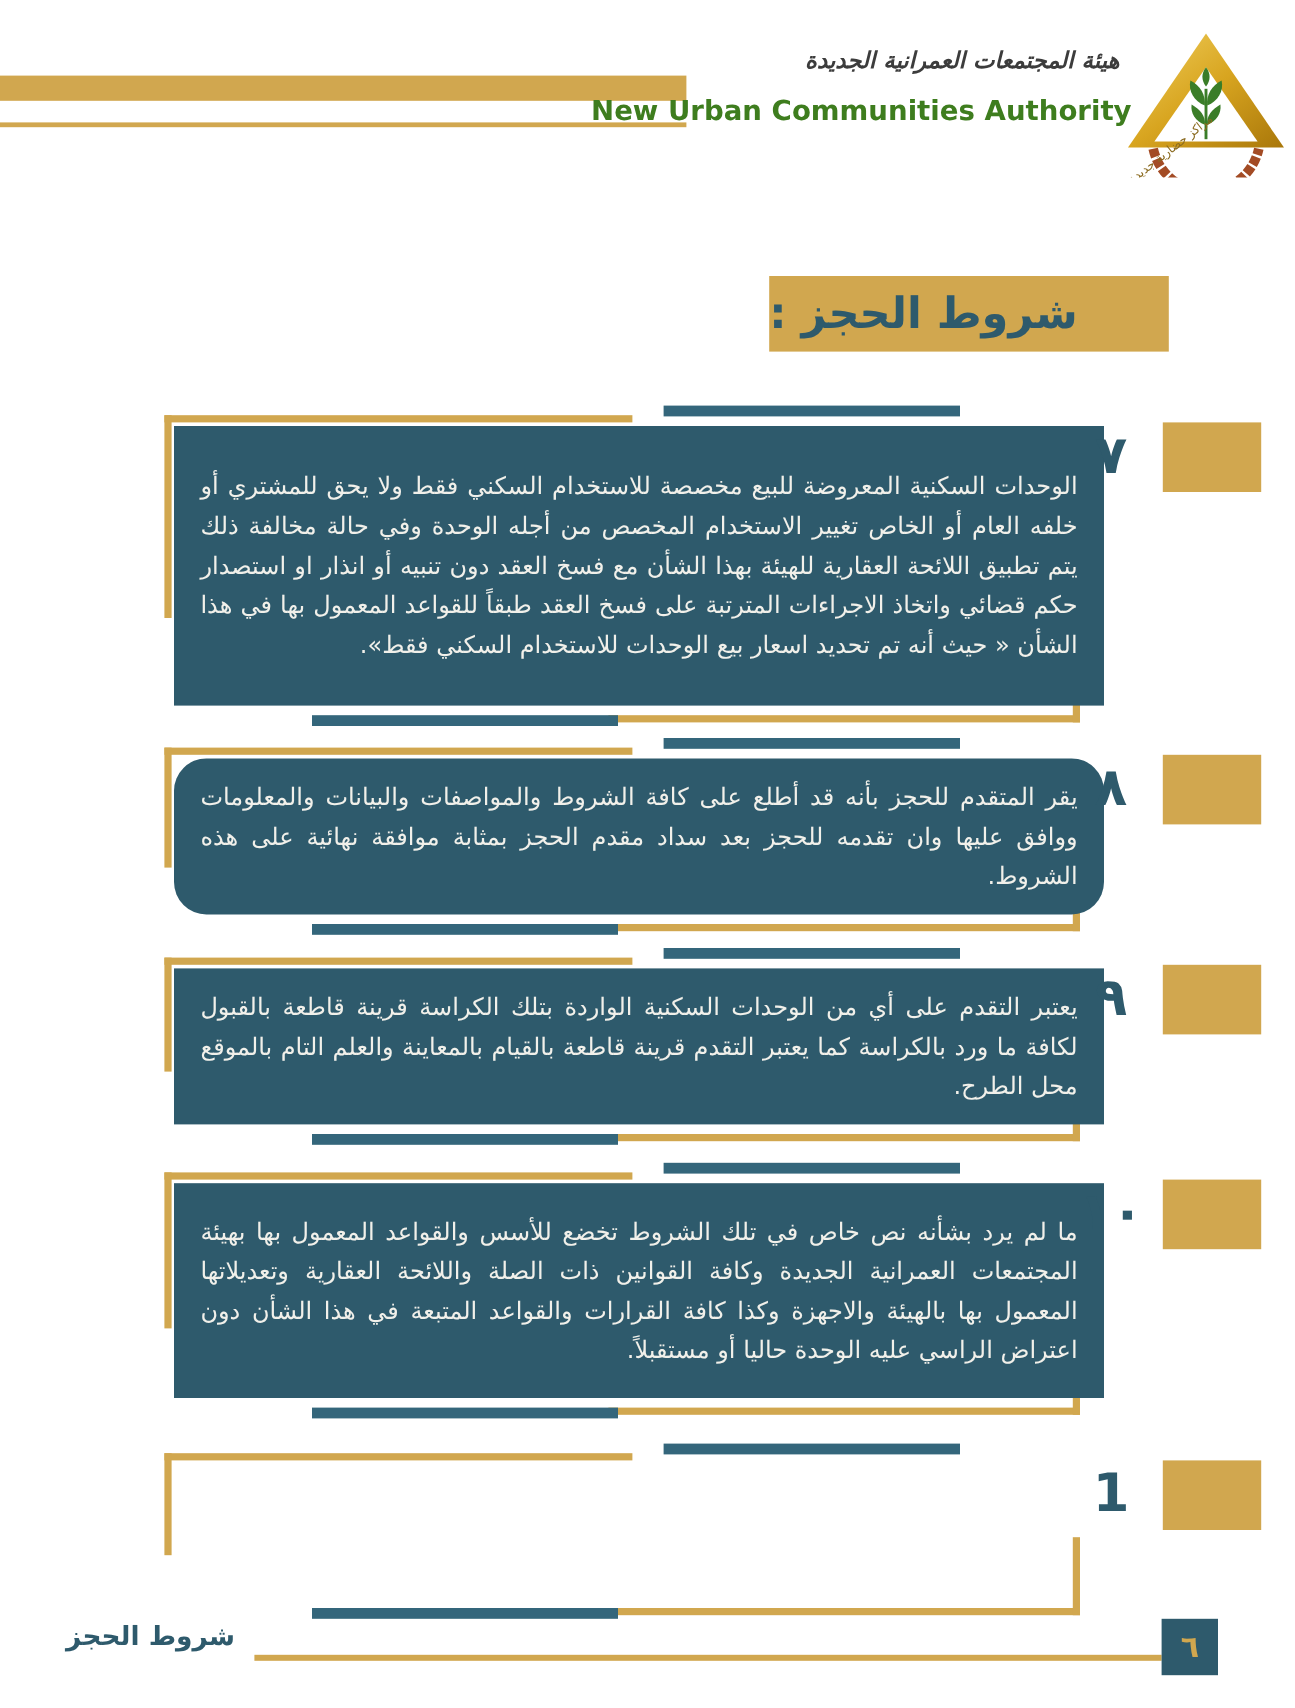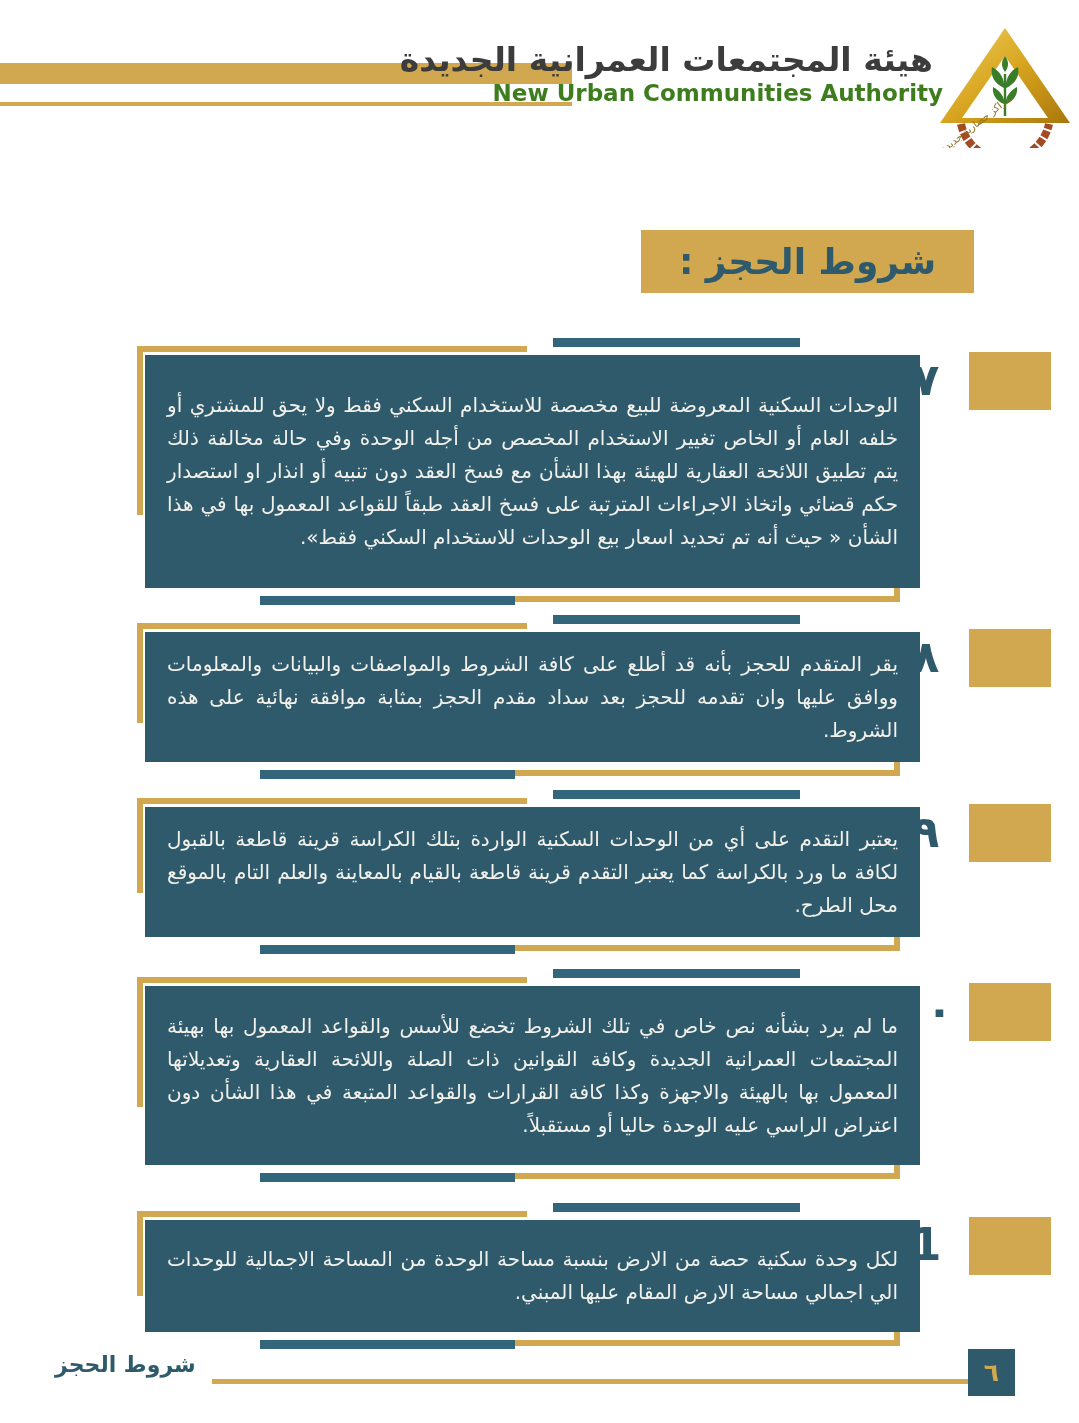--- a/index.html
+++ b/index.html
@@ -10,27 +10,27 @@
     --green:#3e7d1e;
     --boxtext:#f1f0ea;
   }
   *{margin:0;padding:0;box-sizing:border-box;}
   body{width:1079px;height:1423px;position:relative;background:#ffffff;
        font-family:"DejaVu Sans",sans-serif;overflow:hidden;}
 
   
   .hbar{position:absolute;left:0;top:63px;width:572px;height:21px;background:var(--gold);}
   .hline{position:absolute;left:0;top:102px;width:572px;height:4px;background:var(--gold);}
-  .h-ar{position:absolute;right:146px;top:40px;font-size:33px;font-weight:bold;color:var(--ink);direction:rtl;white-space:nowrap;}
+  .h-ar{position:absolute;right:146px;top:40px;font-size:19px;font-weight:bold;color:var(--ink);direction:rtl;white-space:nowrap;font-style:italic;}
   .h-en{position:absolute;right:136px;top:80px;font-size:23px;font-weight:bold;color:var(--green);white-space:nowrap;}
   .logo{position:absolute;right:6px;top:26px;}
 
   
   .title-box{position:absolute;left:641px;top:230px;width:333px;height:63px;background:var(--gold);
-             display:flex;align-items:center;justify-content:center;}
+             display:flex;align-items:center;}
   .title-box span{font-size:36px;font-weight:bold;color:var(--teal);direction:rtl;white-space:nowrap;}
 
   
   .item{position:absolute;left:0;width:1051px;}
   .i7{top:338px;height:270px;} .i8{top:615px;height:170px;} .i9{top:790px;height:170px;}
   .i10{top:969px;height:215px;} .i11{top:1203px;height:150px;}
 
   .bar-top{position:absolute;top:0;left:553px;width:247px;height:9px;background:var(--teal-bar);}
   .bar-bot{position:absolute;left:260px;width:255px;height:9px;background:var(--teal-bar);}
   .i7 .bar-bot{top:258px;} .i8 .bar-bot{top:155px;} .i9 .bar-bot{top:155px;}
@@ -41,21 +41,21 @@
   .i7 .gtl{height:169px;} .i8 .gtl{height:100px;} .i9 .gtl{height:95px;}
   .i10 .gtl{height:130px;} .i11 .gtl{height:85px;}
 
   .gbr{position:absolute;right:151px;width:393px;
        border-bottom:6px solid var(--gold);border-right:6px solid var(--gold);}
   .i7 .gbr{top:134px;height:130px;} .i8 .gbr{top:86px;height:75px;} .i9 .gbr{top:86px;height:75px;}
   .i10 .gbr{top:110px;height:100px;} .i11 .gbr{top:78px;height:65px;}
 
   .box{position:absolute;left:145px;top:17px;width:775px;background:var(--teal);
        display:flex;align-items:center;padding:10px 22px;}
-  .i7 .box{height:233px;} .i8 .box{height:130px;} .i9 .box{height:130px;}
+  .i7 .box{height:233px;} .i8 .box{height:130px;border-radius:27px;} .i9 .box{height:130px;}
   .i10 .box{height:179px;align-items:center;} .i11 .box{height:112px;}
   .box .txt{width:100%;direction:rtl;text-align:justify;text-align-last:right;
             color:var(--boxtext);font-size:20px;line-height:33px;}
 
   .num{position:absolute;top:20px;right:92px;width:66px;text-align:center;
        font-size:44px;font-weight:bold;color:var(--teal);direction:rtl;line-height:1;}
   .sq{position:absolute;top:14px;right:0;width:82px;height:58px;background:var(--gold);}
 
   
   .f-label{position:absolute;left:55px;top:1352px;font-size:22px;font-weight:bold;color:var(--teal);direction:rtl;}
@@ -145,23 +145,20 @@
   </div>
   <div class="num">١٠</div>
   <div class="sq"></div>
   <div class="bar-bot"></div>
 </div>
 
 <div class="item i11">
   <div class="bar-top"></div>
   <div class="gtl"></div>
   <div class="gbr"></div>
-  <div class="box">
-    <div class="txt">لكل وحدة سكنية حصة من الارض بنسبة مساحة الوحدة من المساحة الاجمالية للوحدات الي اجمالي مساحة الارض المقام عليها المبني.</div>
-  </div>
   <div class="num">1</div>
   <div class="sq"></div>
   <div class="bar-bot"></div>
 </div>
 
 <div>
   <div class="f-label">شروط الحجز</div>
   <div class="f-line"></div>
   <div class="f-page">
     <span>٦</span>

